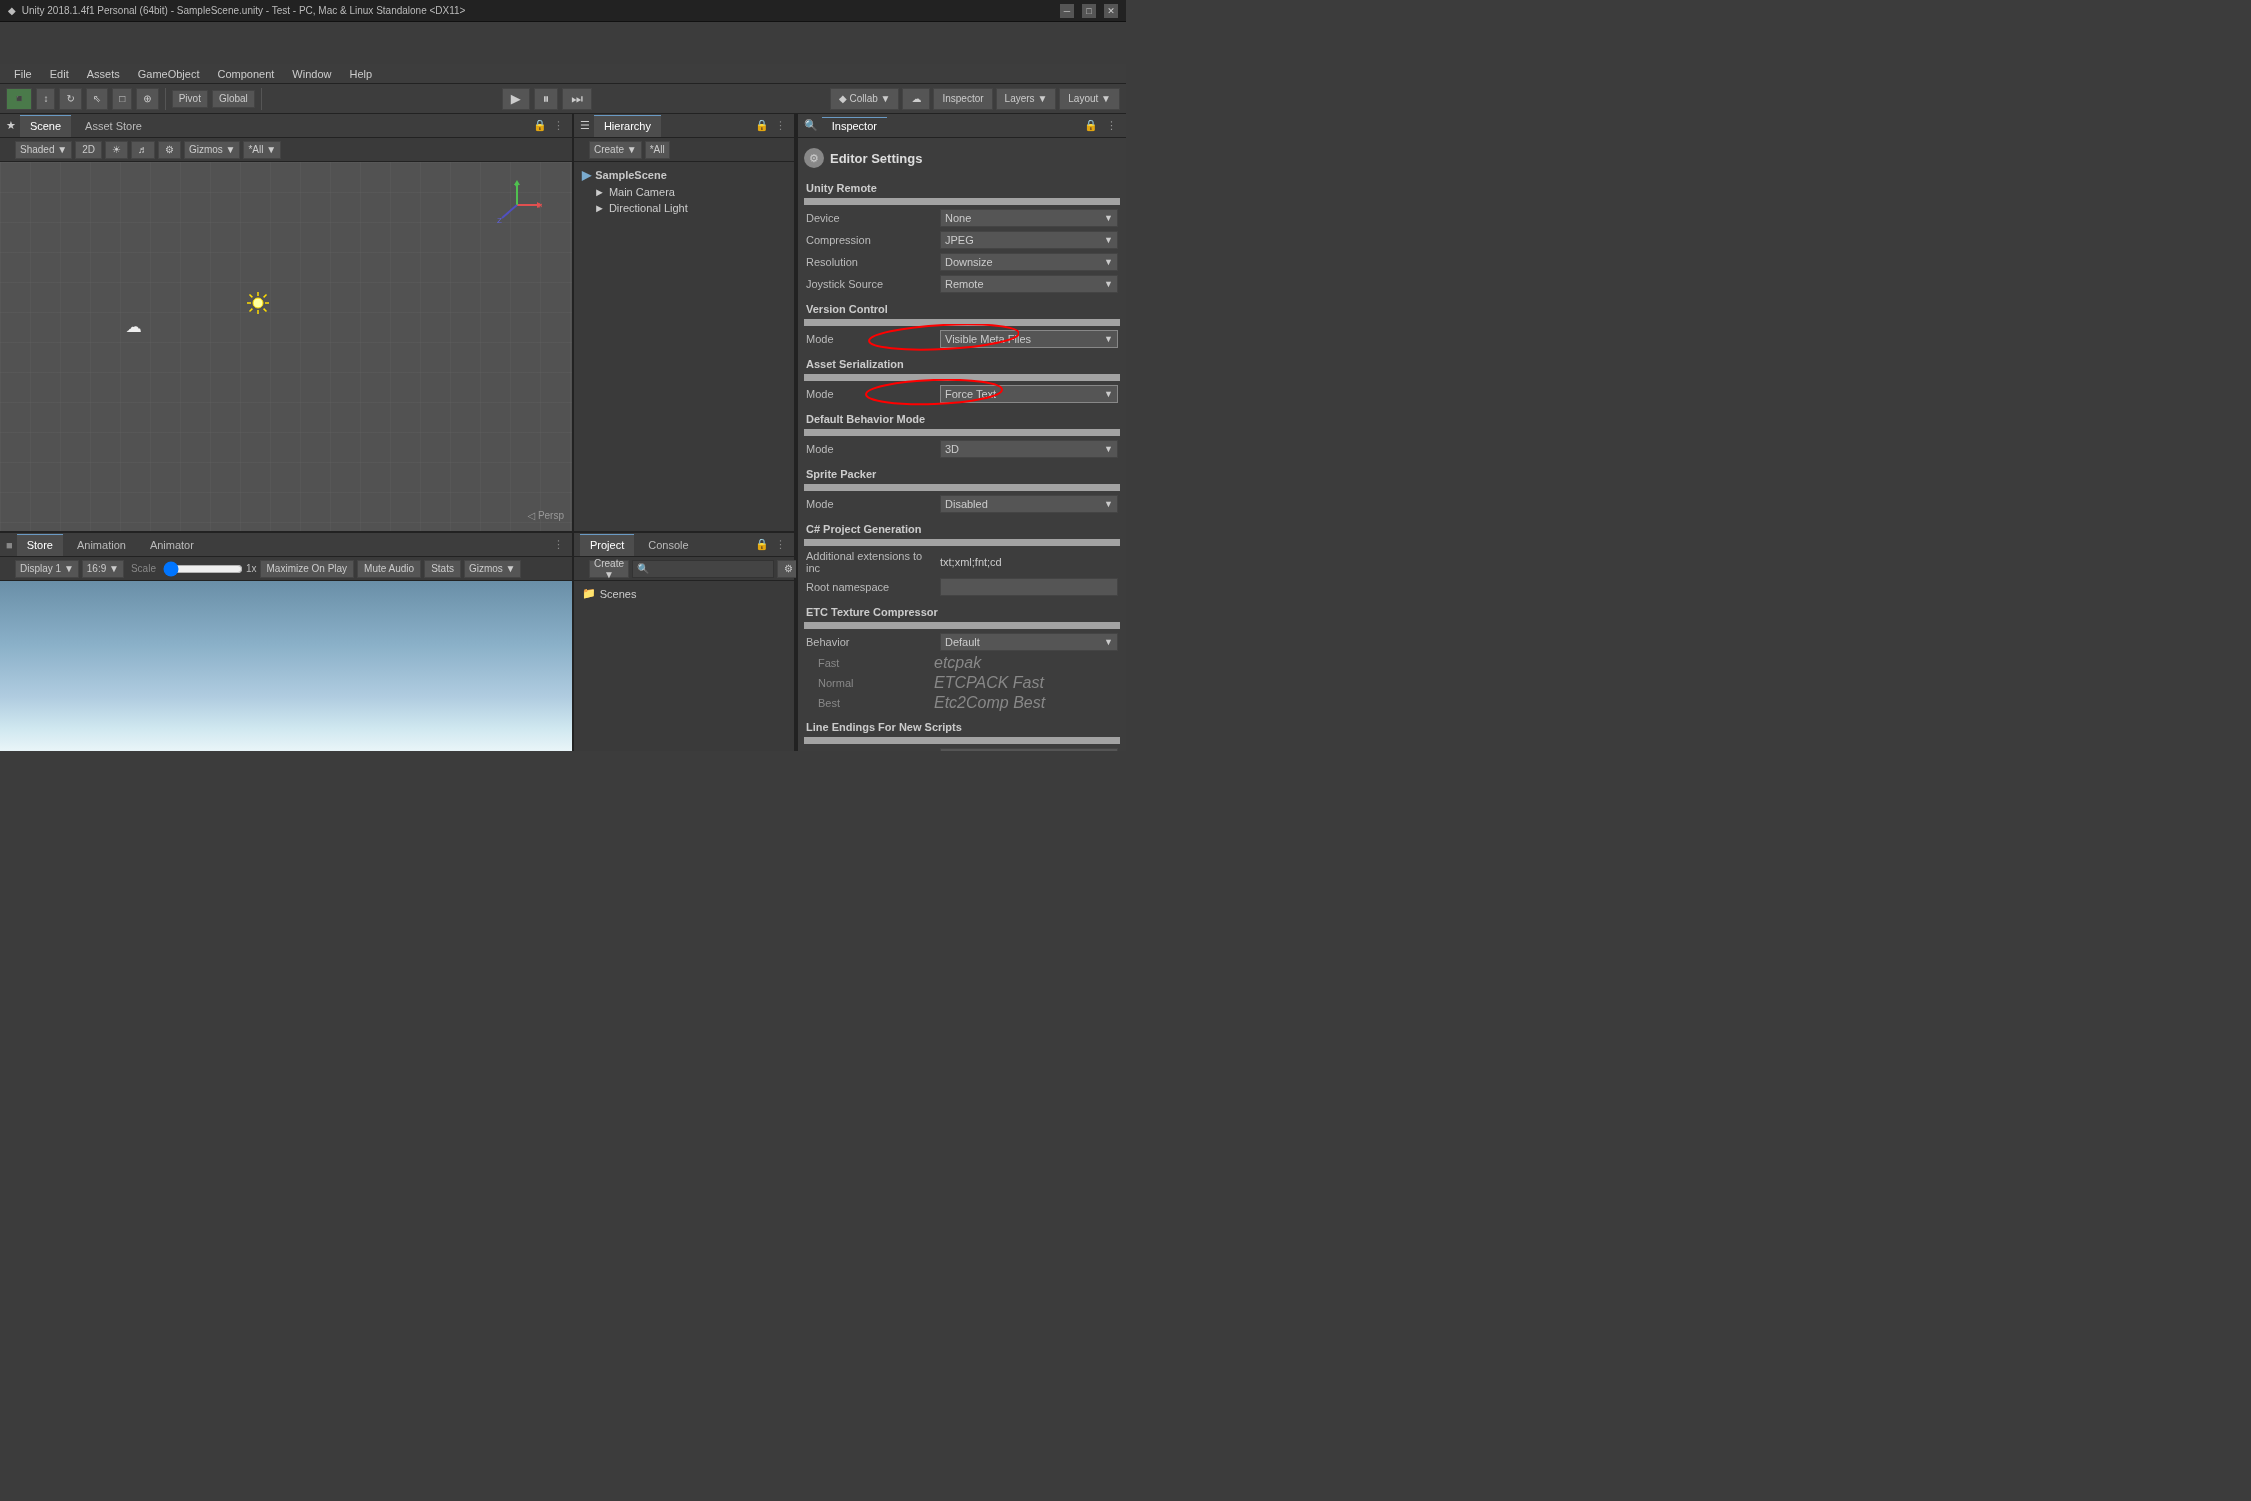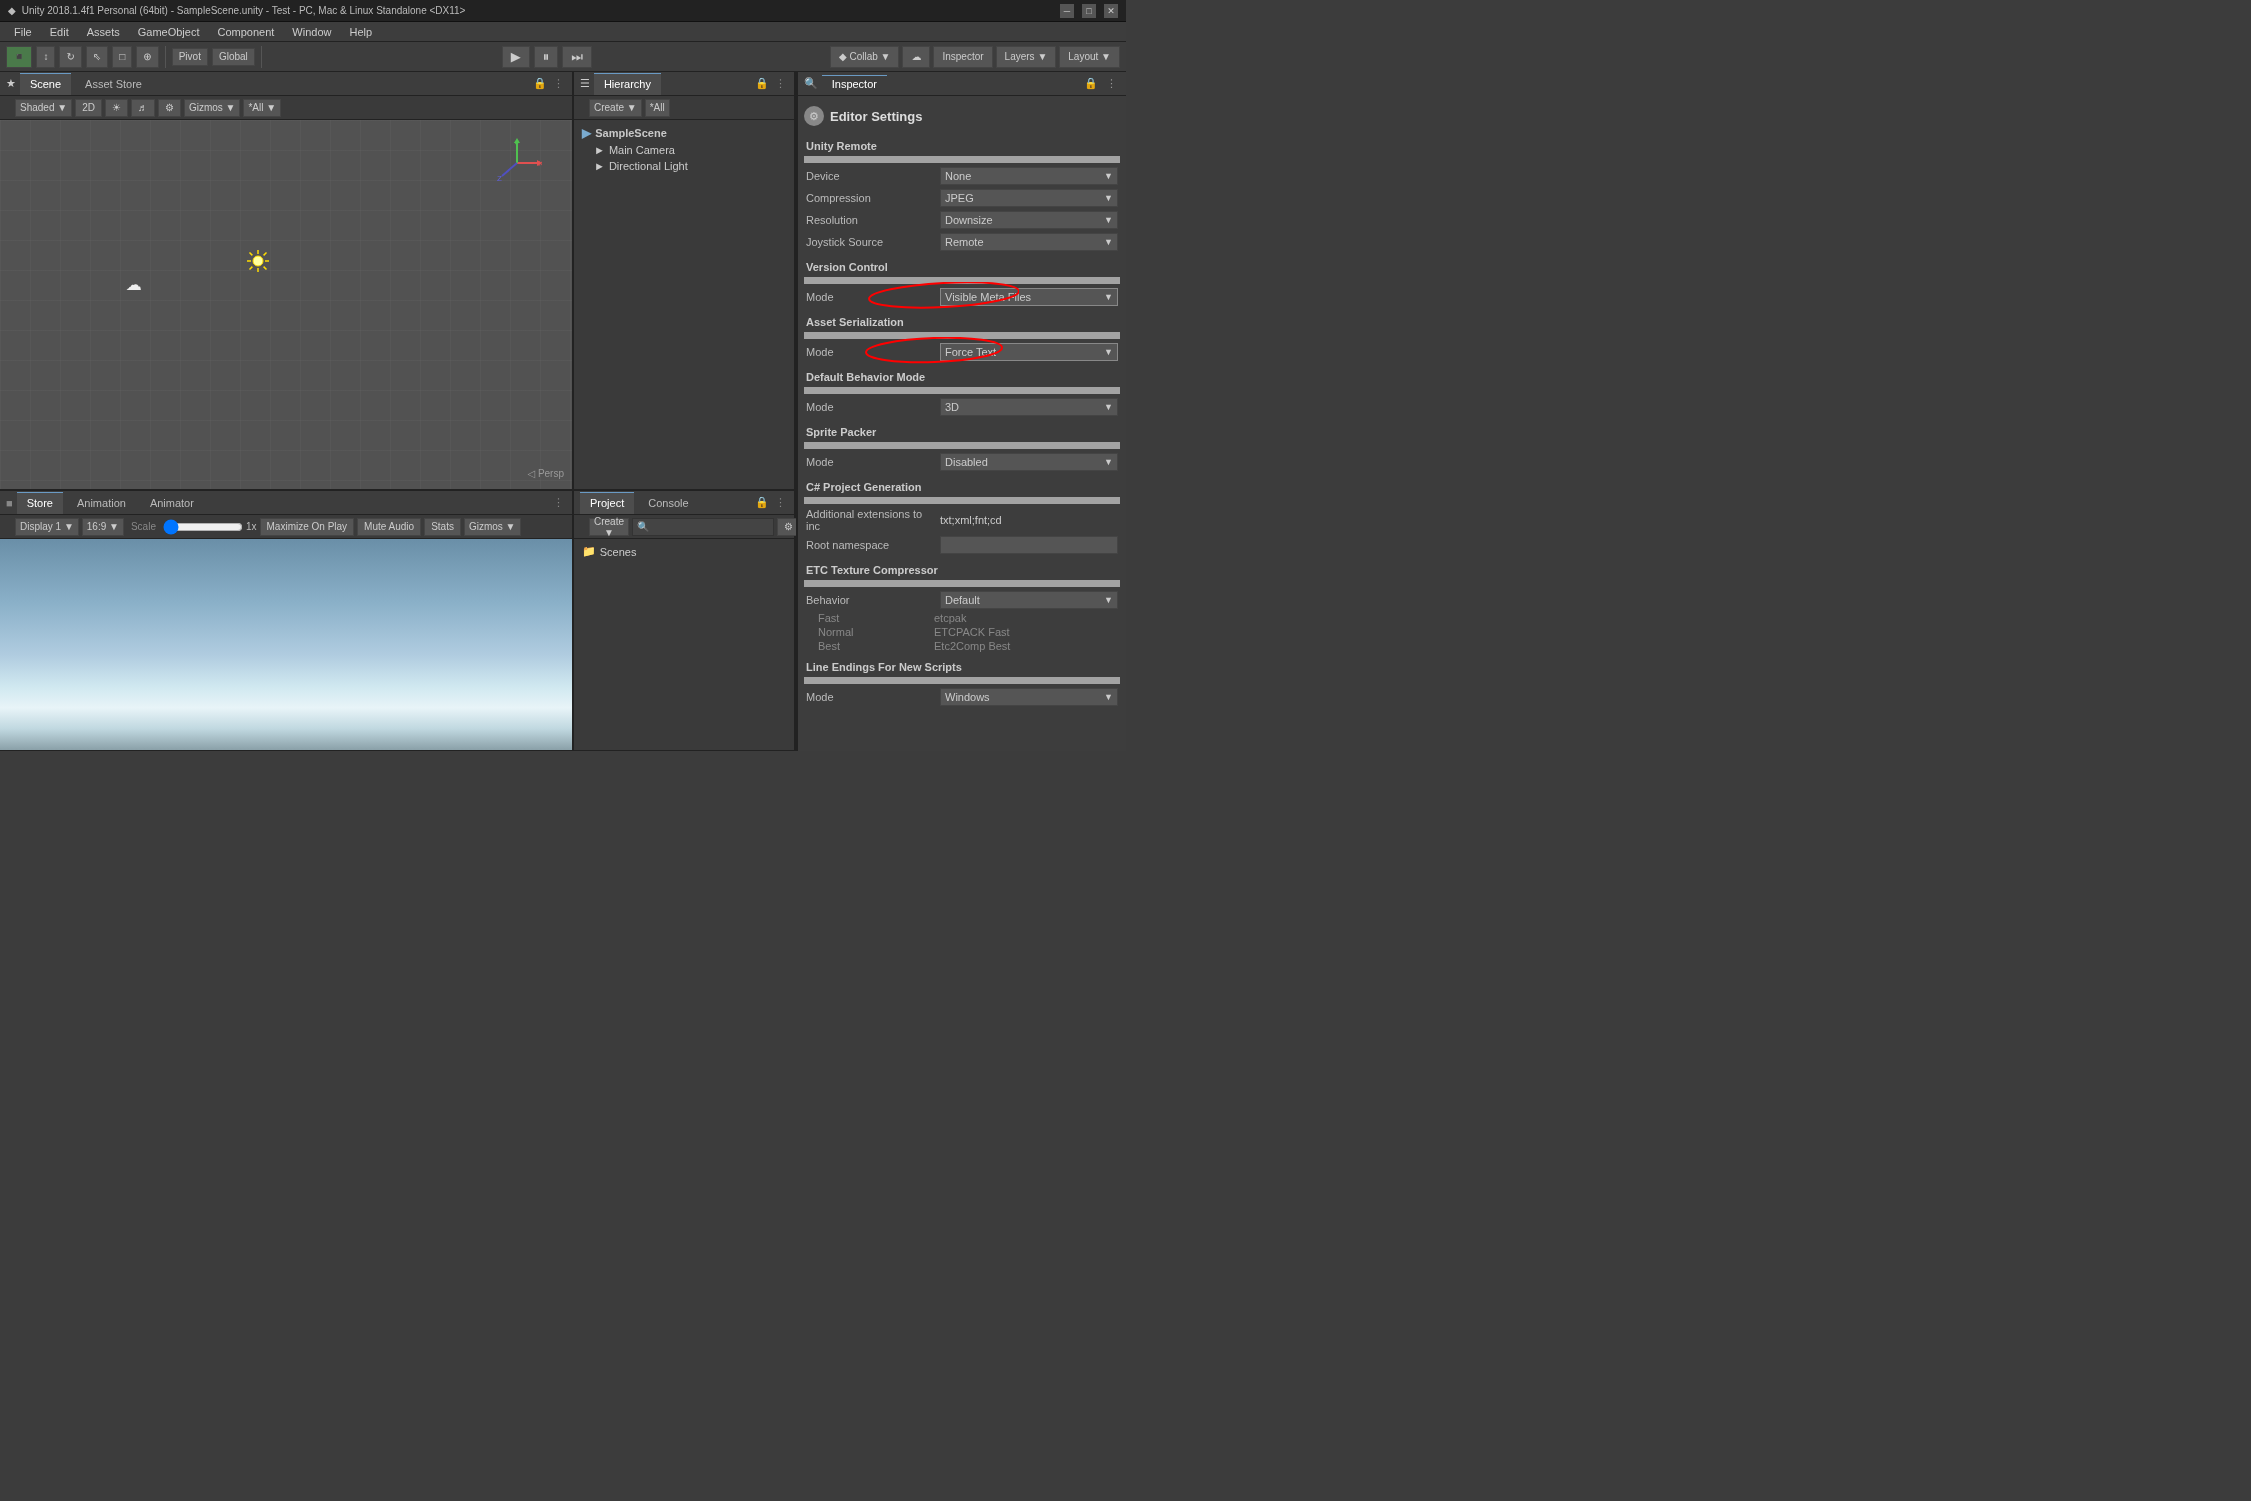--- a/index.html
+++ b/index.html
@@ -31,20 +31,21 @@
 
     
     #menu-bar {
       background: #3d3d3d;
       height: 20px;
       display: flex;
       align-items: center;
       padding: 0 6px;
       gap: 2px;
       border-bottom: 1px solid #222;
+      margin-top: 42px;
     }
     .menu-item {
       padding: 2px 8px;
       font-size: 11px;
       color: #ccc;
       cursor: pointer;
     }
 
     
     #toolbar {
@@ -431,22 +432,23 @@
       padding-left: 14px;
     }
     .sub-label {
       width: 116px;
       font-size: 11px;
       color: #888;
       flex-shrink: 0;
     }
     .sub-value {
       flex: 1;
-      font-size: 11px;
+      font-size: 16px;
       color: #888;
+      font-style: italic;
     }
   </style>
 </head>
 <body>
 
 <div id="title-bar">
   <div id="title-bar-left">
     <span>◆</span>
     <span>Unity 2018.1.4f1 Personal (64bit) - SampleScene.unity - Test - PC, Mac &amp; Linux Standalone &lt;DX11&gt;</span>
   </div>

